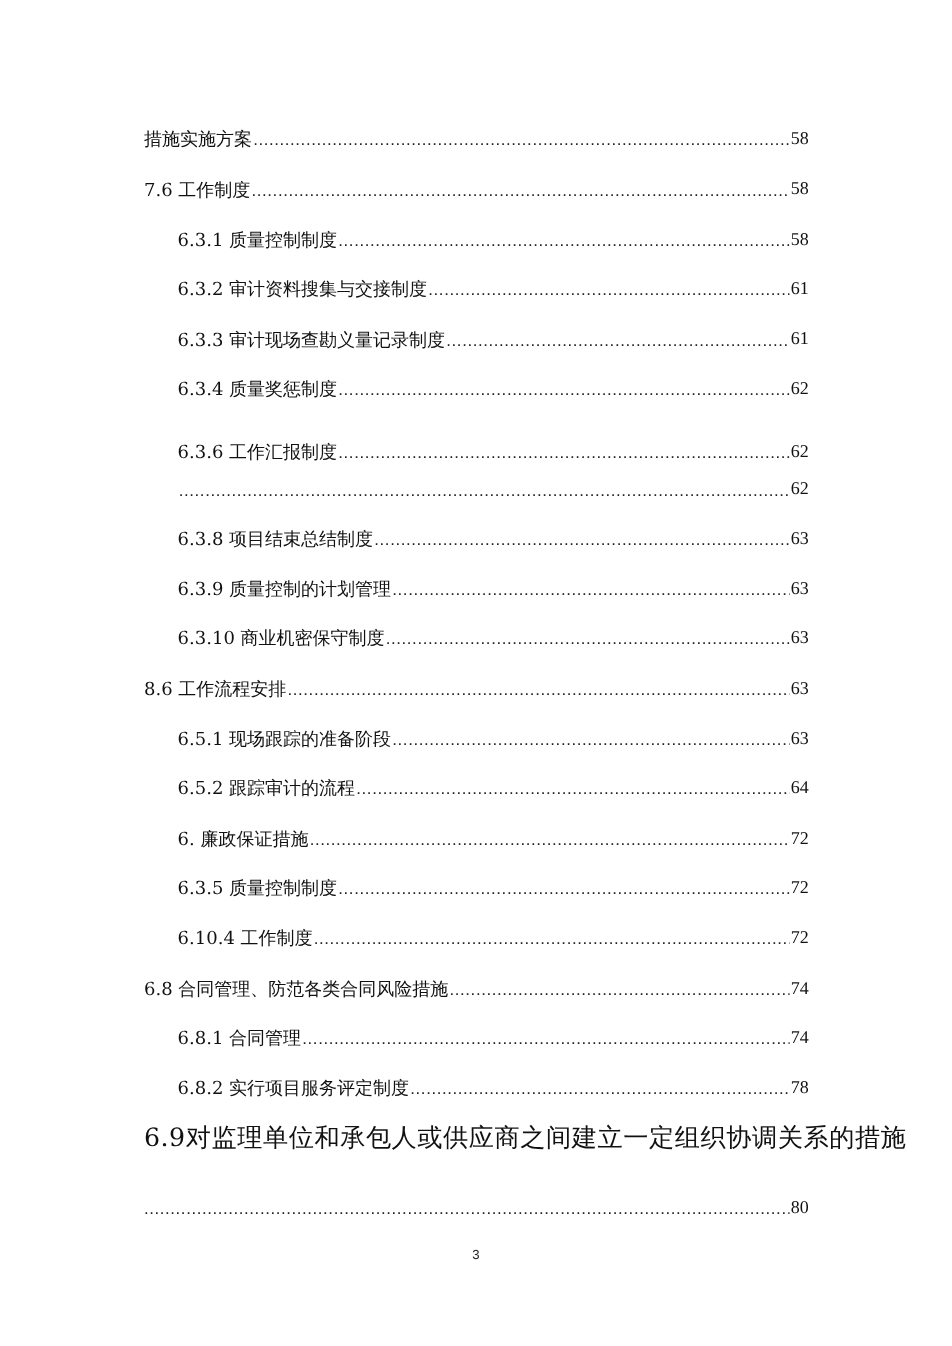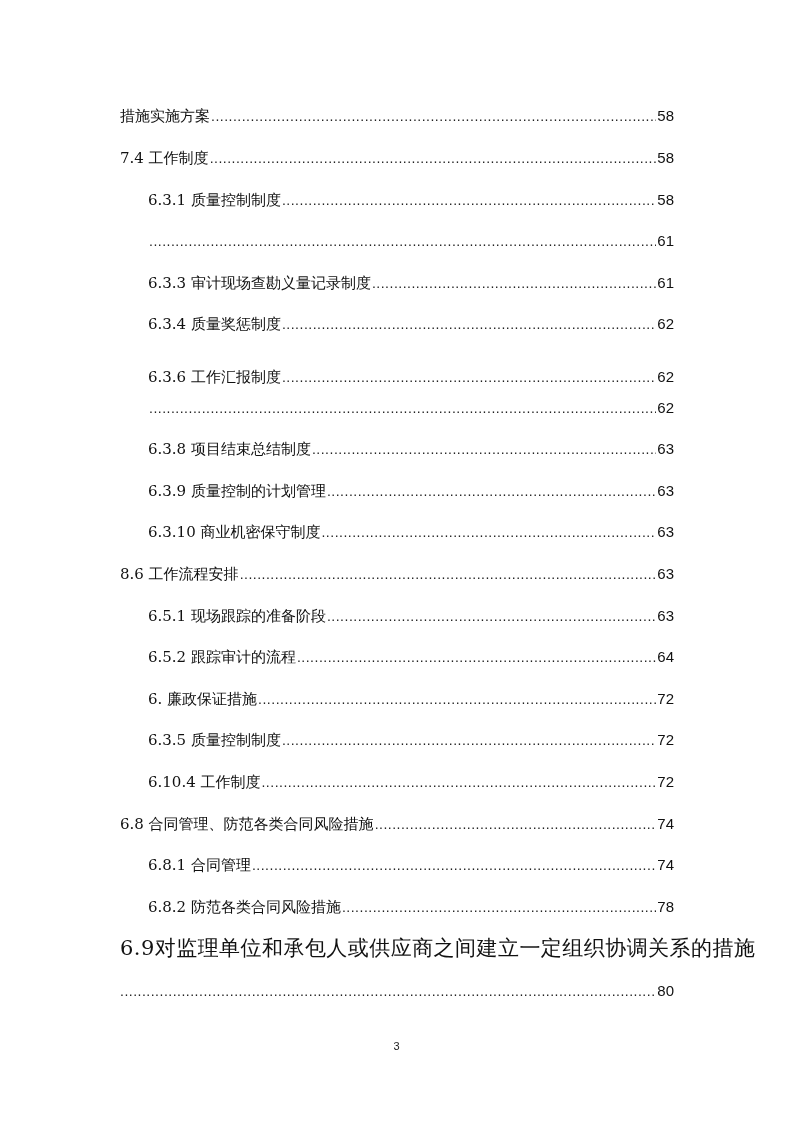--- a/index.html
+++ b/index.html
@@ -5,50 +5,51 @@
   html, body { margin: 0; padding: 0; background: #ffffff; }
   body { width: 793px; height: 1122px; position: relative; overflow: hidden;
          font-family: "DejaVu Serif", "Liberation Serif", serif; color: #111; }
   .toc { position: absolute; left: 0; top: 0; width: 793px; }
   .entry { position: absolute; display: flex; align-items: center; height: 24px;
            font-size: 15px; line-height: 24px; }
   .entry .title { white-space: nowrap; }
   .entry .leader { flex: 1; overflow: hidden; white-space: nowrap; margin: 0 1px;
                    font-family: "Liberation Sans", sans-serif; font-size: 14px; letter-spacing: 0.5px; color:#222; }
   .entry .leader::after { content: "................................................................................................................................................................................................................................................"; }
-  .entry .page { font-family: Liberation Sans, sans-serif; font-size: 15px; white-space: nowrap; }
+  .entry .page { font-family: Liberation Serif, serif; font-size: 15px; white-space: nowrap; }
   .lvl1 { left: 120px; width: 554px; }
   .lvl2 { left: 148px; width: 526px; }
   .wrapline1 { position: absolute; left: 120px; top: 936px; width: 560px; font-size: 21px;
                line-height: 24px; white-space: nowrap; letter-spacing: 0.45px; }
-  .wrapline2 { left: 120px; width: 554px; }
+  .wrapline2 { left: 120px; width: 554px; margin-top: 16px; }
   .pagenum { position: absolute; left: 0; width: 793px; top: 1040px; text-align: center;
              font-family: "Liberation Sans", sans-serif; font-size: 11px; color: #222; }
 </style>
 </head>
 <body>
 
 <div class="toc">
 
   <div class="entry lvl1" style="top:104px">
     <span class="title">措施实施方案</span>
     <span class="leader"></span>
     <span class="page">58</span>
   </div>
   <div class="entry lvl1" style="top:146px">
-    <span class="title">7.4 工作制度</span>
+    <span class="title">7.6 工作制度</span>
     <span class="leader"></span>
     <span class="page">58</span>
   </div>
   <div class="entry lvl2" style="top:188px">
     <span class="title">6.3.1 质量控制制度</span>
     <span class="leader"></span>
     <span class="page">58</span>
   </div>
   <div class="entry lvl2" style="top:229px">
+    <span class="title">6.3.2 审计资料搜集与交接制度</span>
     <span class="leader"></span>
     <span class="page">61</span>
   </div>
   <div class="entry lvl2" style="top:271px">
     <span class="title">6.3.3 审计现场查勘义量记录制度</span>
     <span class="leader"></span>
     <span class="page">61</span>
   </div>
   <div class="entry lvl2" style="top:312px">
     <span class="title">6.3.4 质量奖惩制度</span>
@@ -113,21 +114,21 @@
     <span class="title">6.8 合同管理、防范各类合同风险措施</span>
     <span class="leader"></span>
     <span class="page">74</span>
   </div>
   <div class="entry lvl2" style="top:853px">
     <span class="title">6.8.1 合同管理</span>
     <span class="leader"></span>
     <span class="page">74</span>
   </div>
   <div class="entry lvl2" style="top:895px">
-    <span class="title">6.8.2 防范各类合同风险措施</span>
+    <span class="title">6.8.2 实行项目服务评定制度</span>
     <span class="leader"></span>
     <span class="page">78</span>
   </div>
 
   <div class="wrapline1">6.9对监理单位和承包人或供应商之间建立一定组织协调关系的措施</div>
   <div class="entry wrapline2" style="top:979px">
     <span class="leader" style="margin-left:0"></span>
     <span class="page">80</span>
   </div>
 </div>

